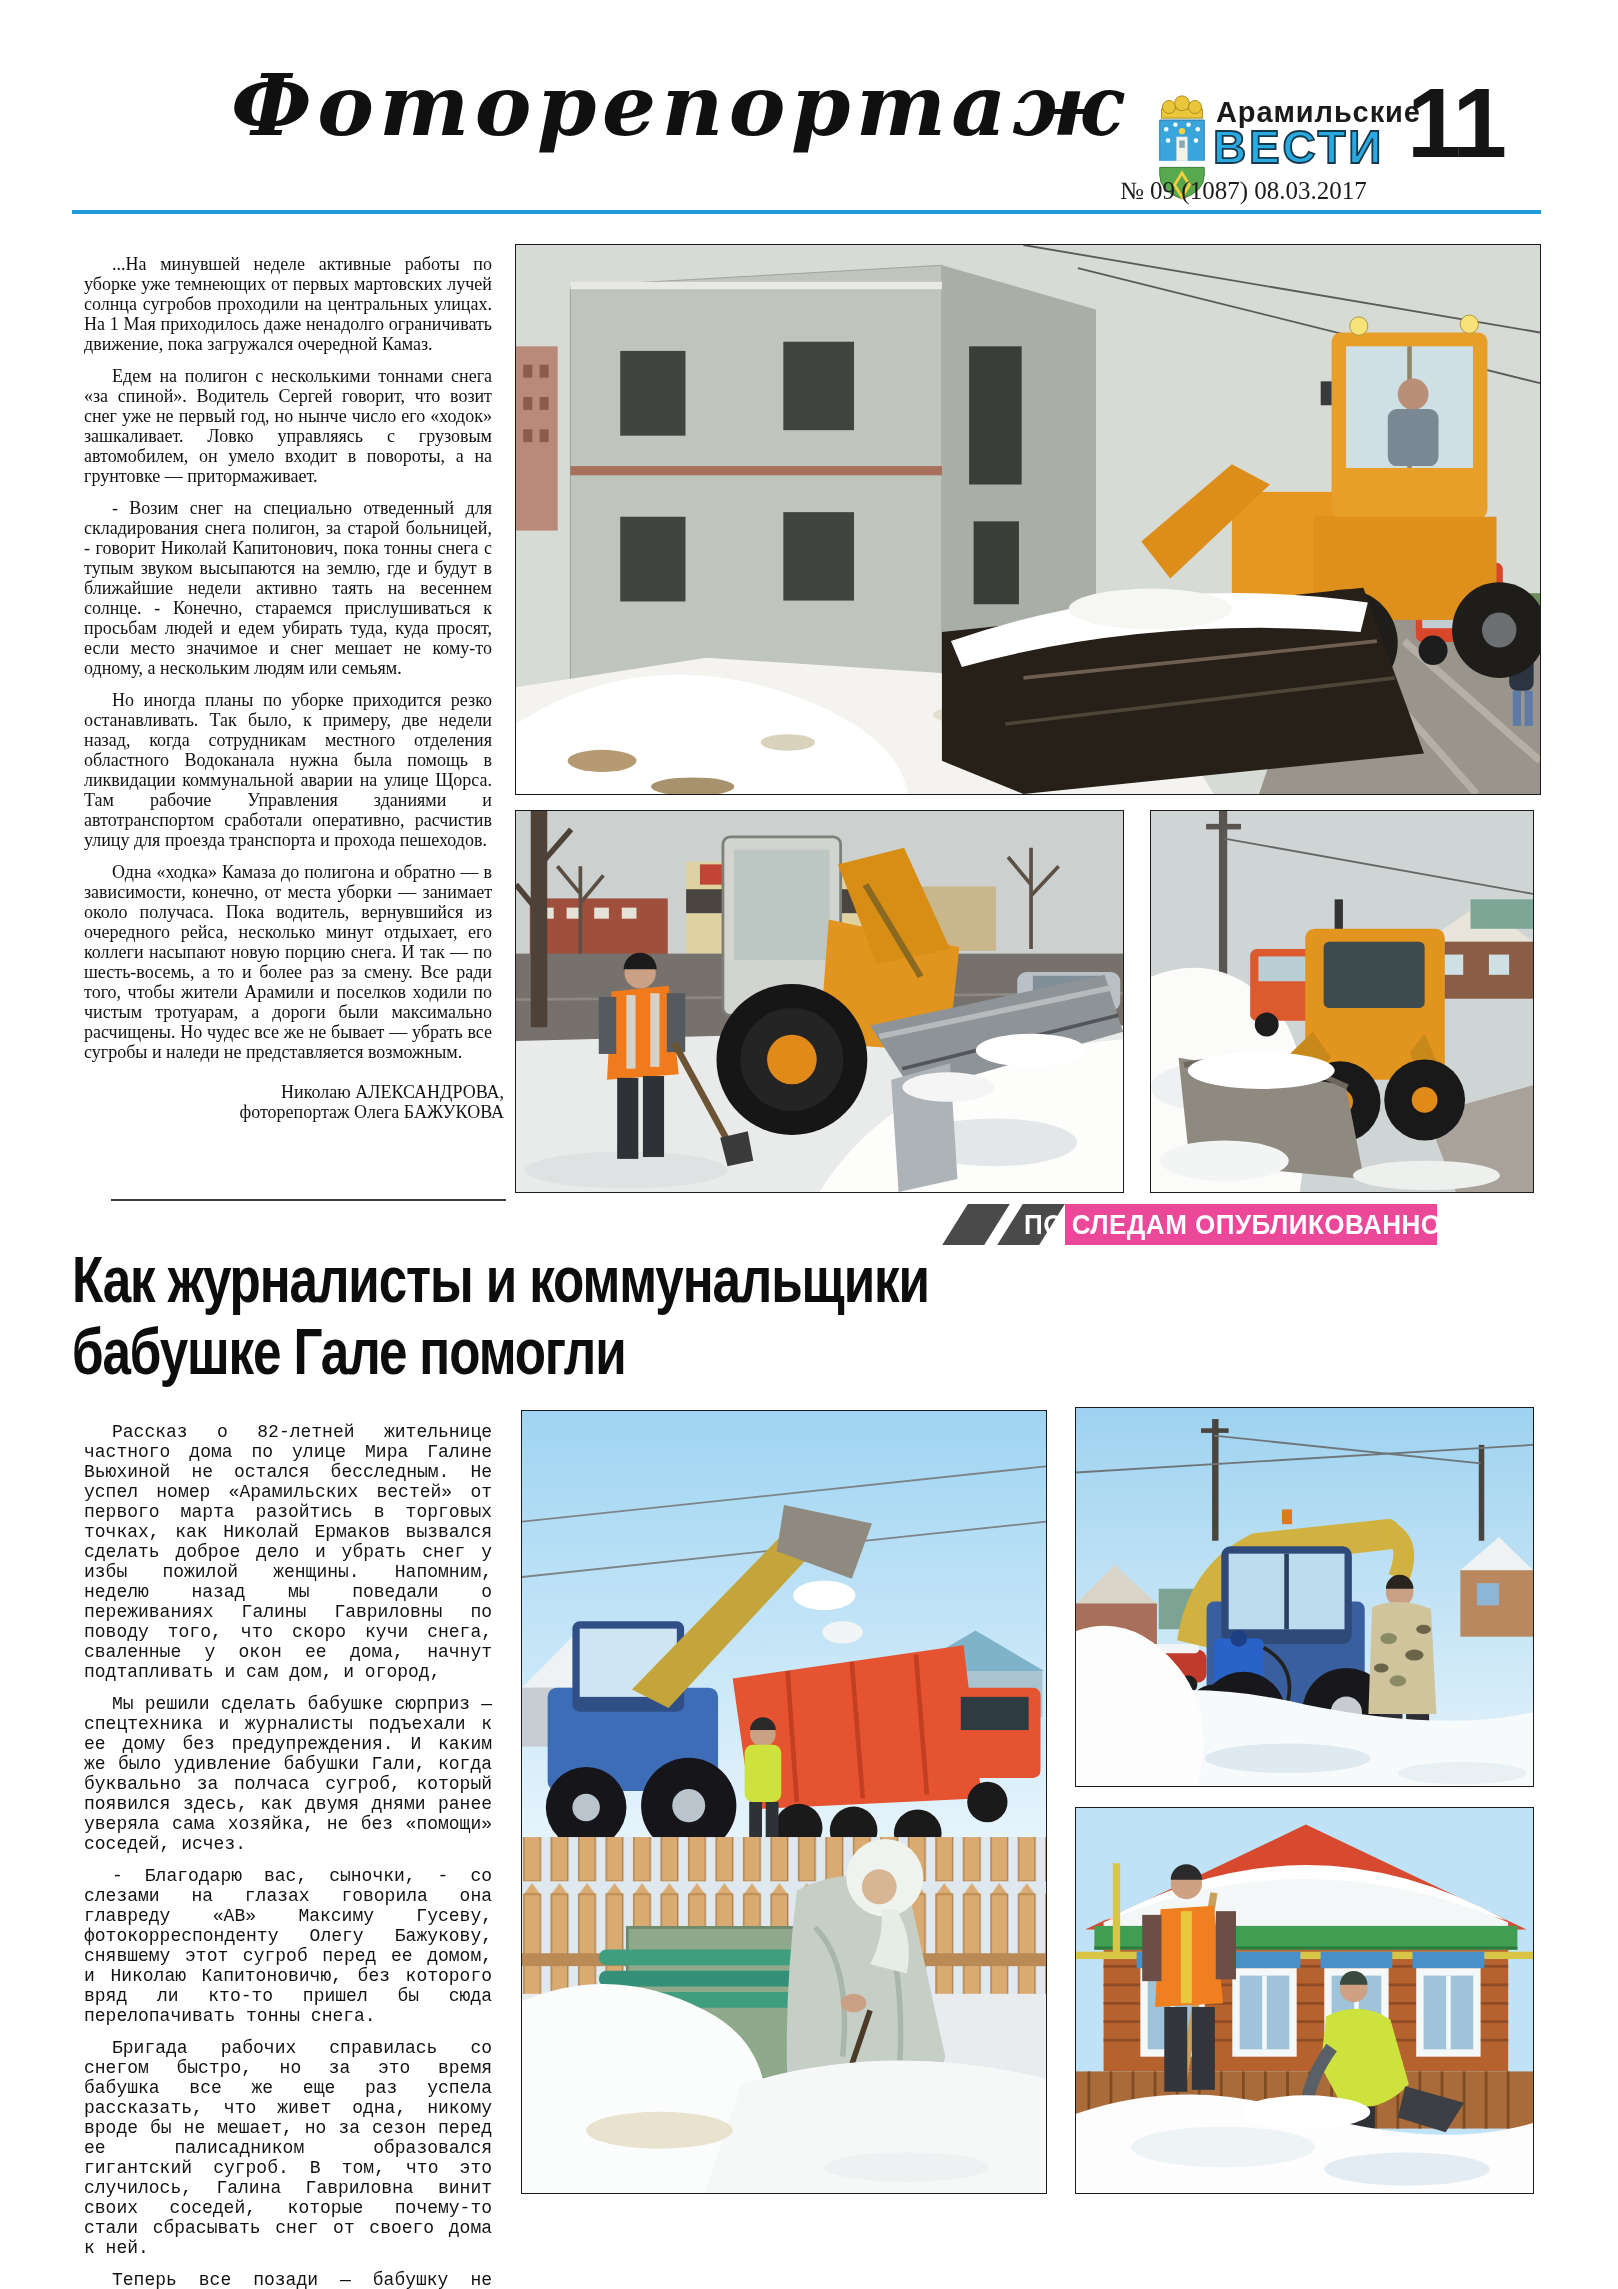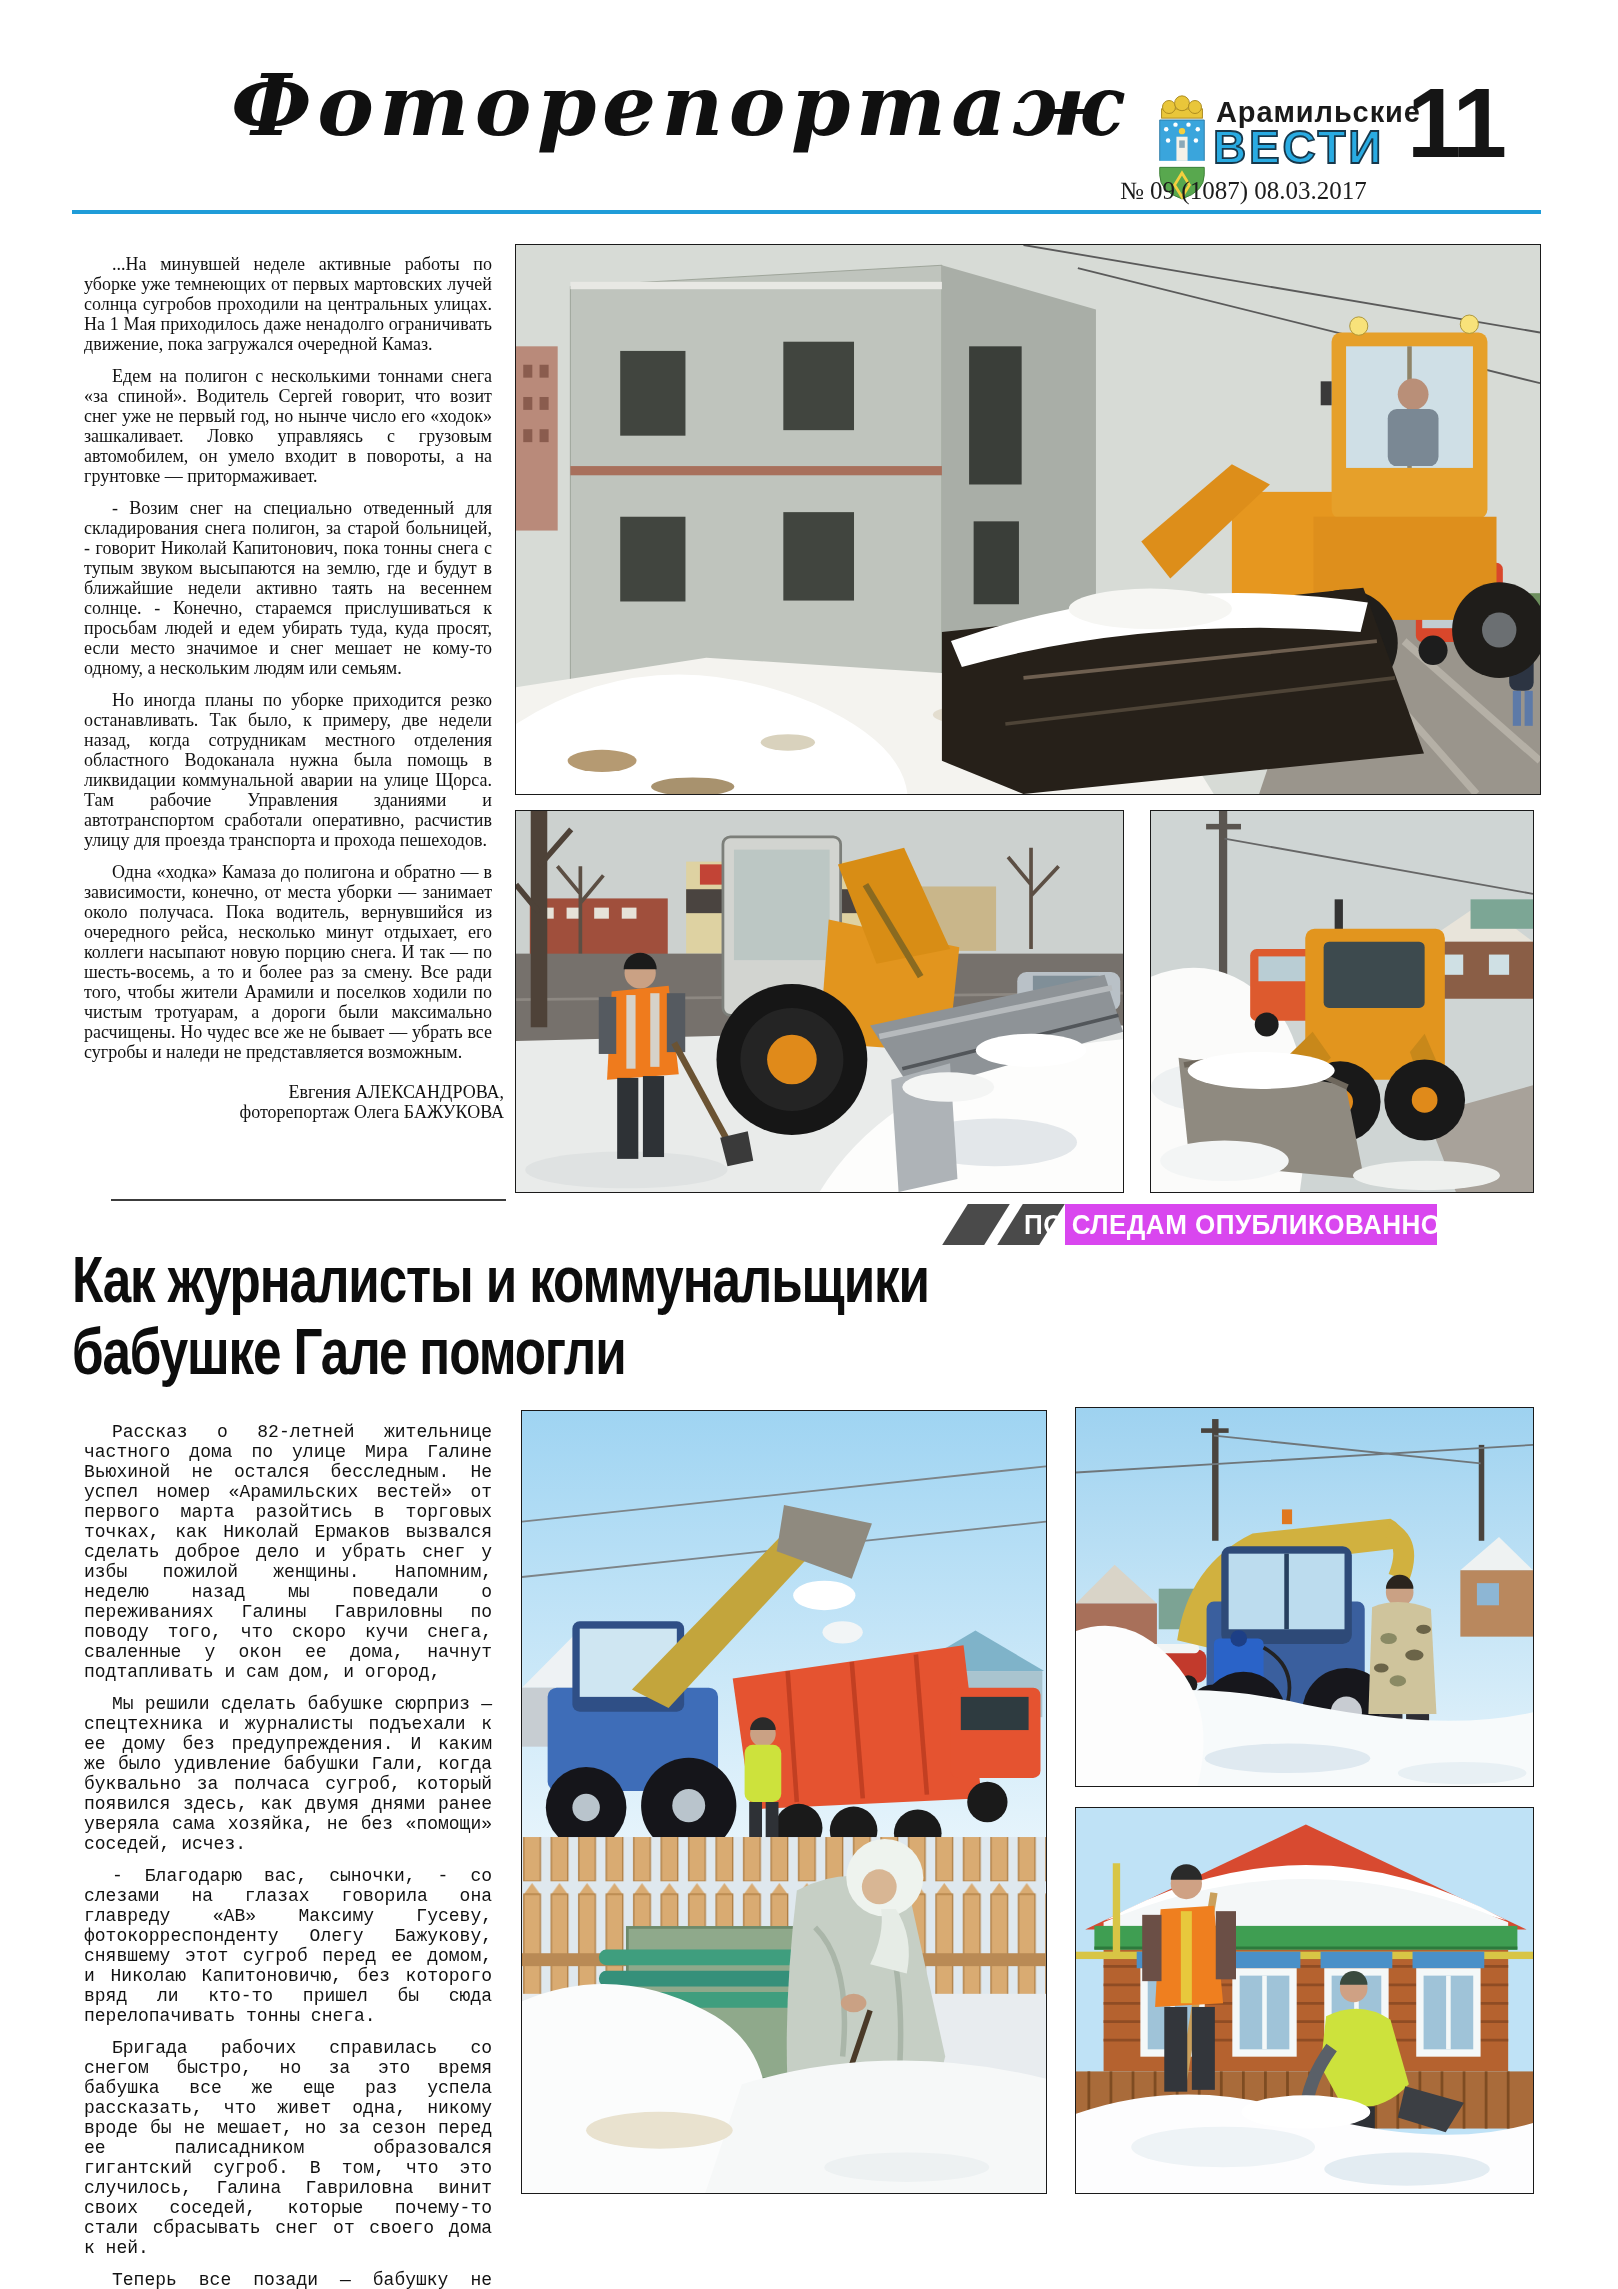--- a/index.html
+++ b/index.html
@@ -66,21 +66,21 @@
   #photo-bottom-right-2{left:1075px;top:1807px;width:459px;height:387px;}
 
   
   .banner{
     position:absolute;left:955px;top:1204px;height:41px;display:flex;align-items:stretch;
   }
   .banner .slash{
     width:42px;background:#4a4a4a;transform:skewX(-32deg);margin-right:13px;
   }
   .banner .bar{
-    width:372px;background:#d946ef;display:flex;align-items:center;justify-content:center;text-align:center;
+    width:372px;background:#ec4899;display:flex;align-items:center;justify-content:center;text-align:center;
   }
   .banner .bar span{
     font-family:"Liberation Sans",sans-serif;font-weight:bold;font-size:28px;
     color:#ffffff;white-space:nowrap;transform:scaleX(0.93);letter-spacing:0.5px;
   }
 
   
   .headline{
     position:absolute;left:72px;top:1244px;
     font-family:"Liberation Sans",sans-serif;font-weight:bold;
@@ -122,21 +122,21 @@
   <div class="issue-line">№ 09 (1087) 08.03.2017</div>
   <div class="blue-rule"></div>
 
   <div class="textcol" id="col-article1">
     <p>...На минувшей неделе активные работы по уборке уже темнеющих от первых мартовских лучей солнца сугробов проходили на центральных улицах. На 1 Мая приходилось даже ненадолго ограничивать движение, пока загружался очередной Камаз.</p>
     <p>Едем на полигон с несколькими тоннами снега «за спиной». Водитель Сергей говорит, что возит снег уже не первый год, но нынче число его «ходок» зашкаливает. Ловко управляясь с грузовым автомобилем, он умело входит в повороты, а на грунтовке — притормаживает.</p>
     <p>- Возим снег на специально отведенный для складирования снега полигон, за старой больницей, - говорит Николай Капитонович, пока тонны снега с тупым звуком высыпаются на землю, где и будут в ближайшие недели активно таять на весеннем солнце. - Конечно, стараемся прислушиваться к просьбам людей и едем убирать туда, куда просят, если место значимое и снег мешает не кому-то одному, а нескольким людям или семьям.</p>
     <p>Но иногда планы по уборке приходится резко останавливать. Так было, к примеру, две недели назад, когда сотрудникам местного отделения областного Водоканала нужна была помощь в ликвидации коммунальной аварии на улице Щорса. Там рабочие Управления зданиями и автотранспортом сработали оперативно, расчистив улицу для проезда транспорта и прохода пешеходов.</p>
     <p>Одна «ходка» Камаза до полигона и обратно — в зависимости, конечно, от места уборки — занимает около получаса. Пока водитель, вернувшийся из очередного рейса, несколько минут отдыхает, его коллеги насыпают новую порцию снега. И так — по шесть-восемь, а то и более раз за смену. Все ради того, чтобы жители Арамили и поселков ходили по чистым тротуарам, а дороги были максимально расчищены. Но чудес все же не бывает — убрать все сугробы и наледи не представляется возможным.</p>
     <div class="byline">
-      <div>Евгения АЛЕКСАНДРОВА,</div>
+      <div>Николаю АЛЕКСАНДРОВА,</div>
       <div>фоторепортаж Олега БАЖУКОВА</div>
     </div>
   </div>
   <div class="col-divider"></div>
 
   <div class="photo" id="photo-top" role="img" aria-label="Оранжевый фронтальный погрузчик несет ковш снега по улице у недостроенного серого дома, позади красный КамАЗ и пешеход">
     <svg viewBox="0 0 1130 596" preserveAspectRatio="none">
       <rect width="1130" height="596" fill="#d7dbd6"></rect>
       <rect x="0" y="110" width="46" height="200" fill="#b98a7a"></rect>
       <rect x="8" y="130" width="10" height="14" fill="#8a5c4e"></rect>

